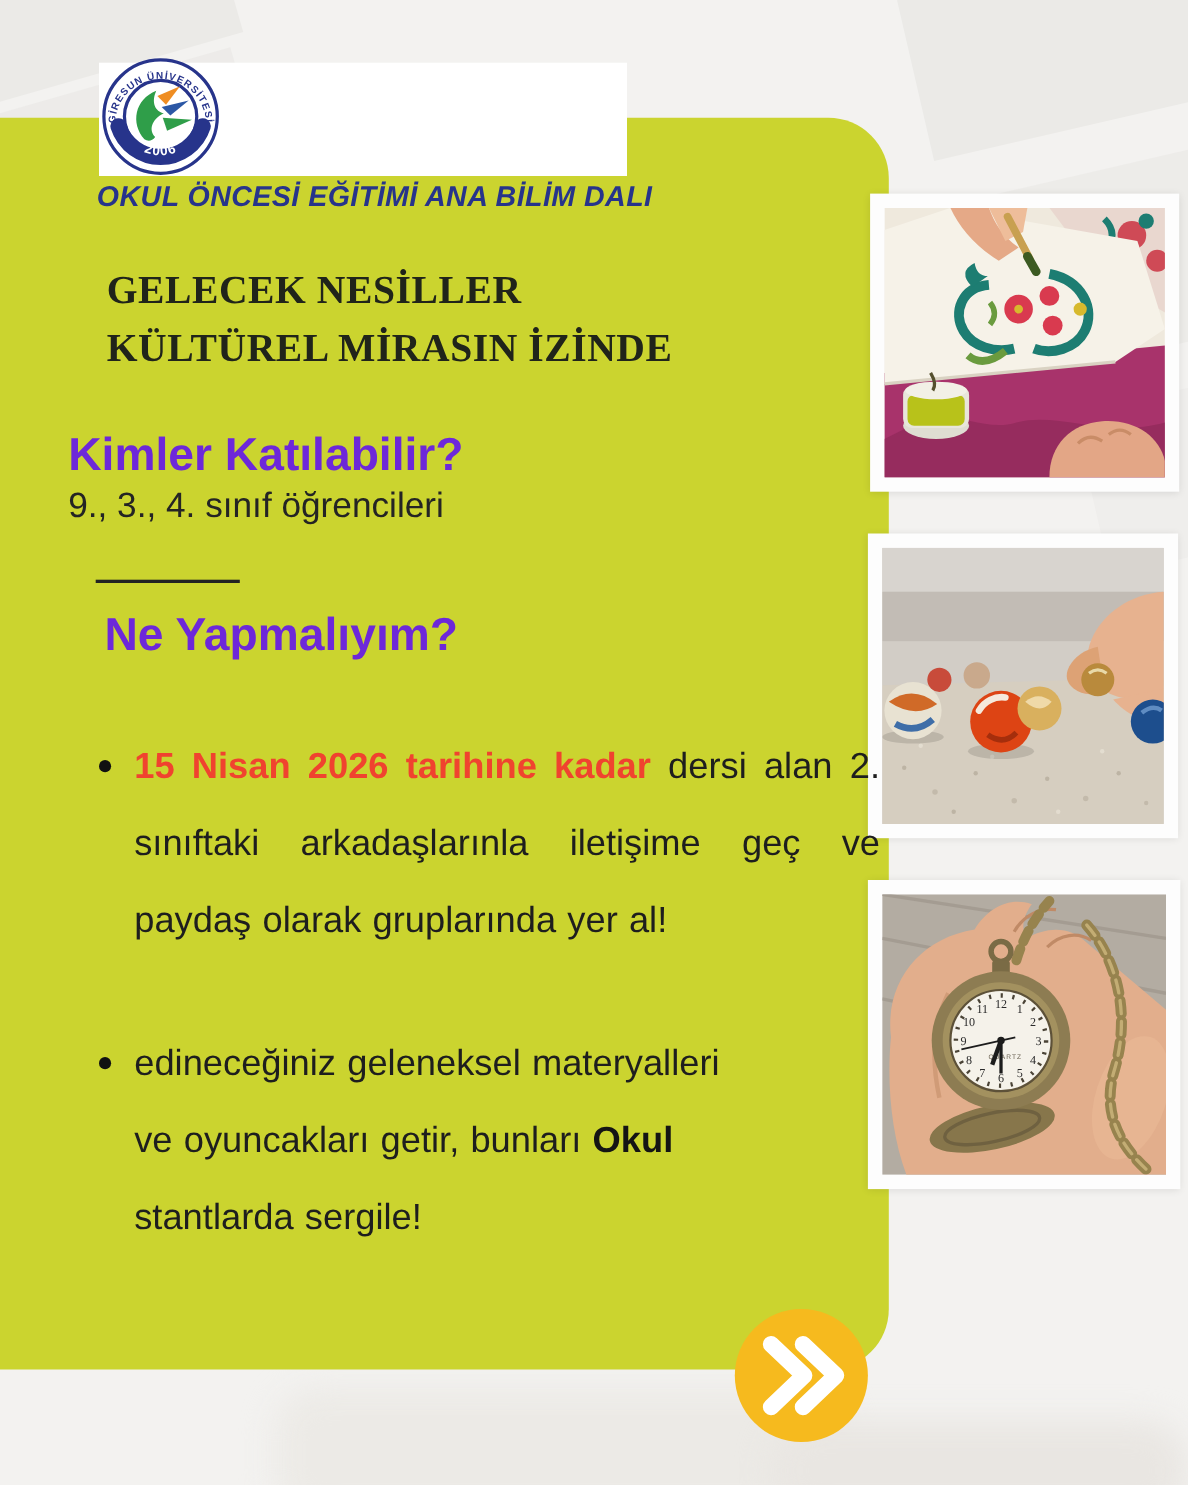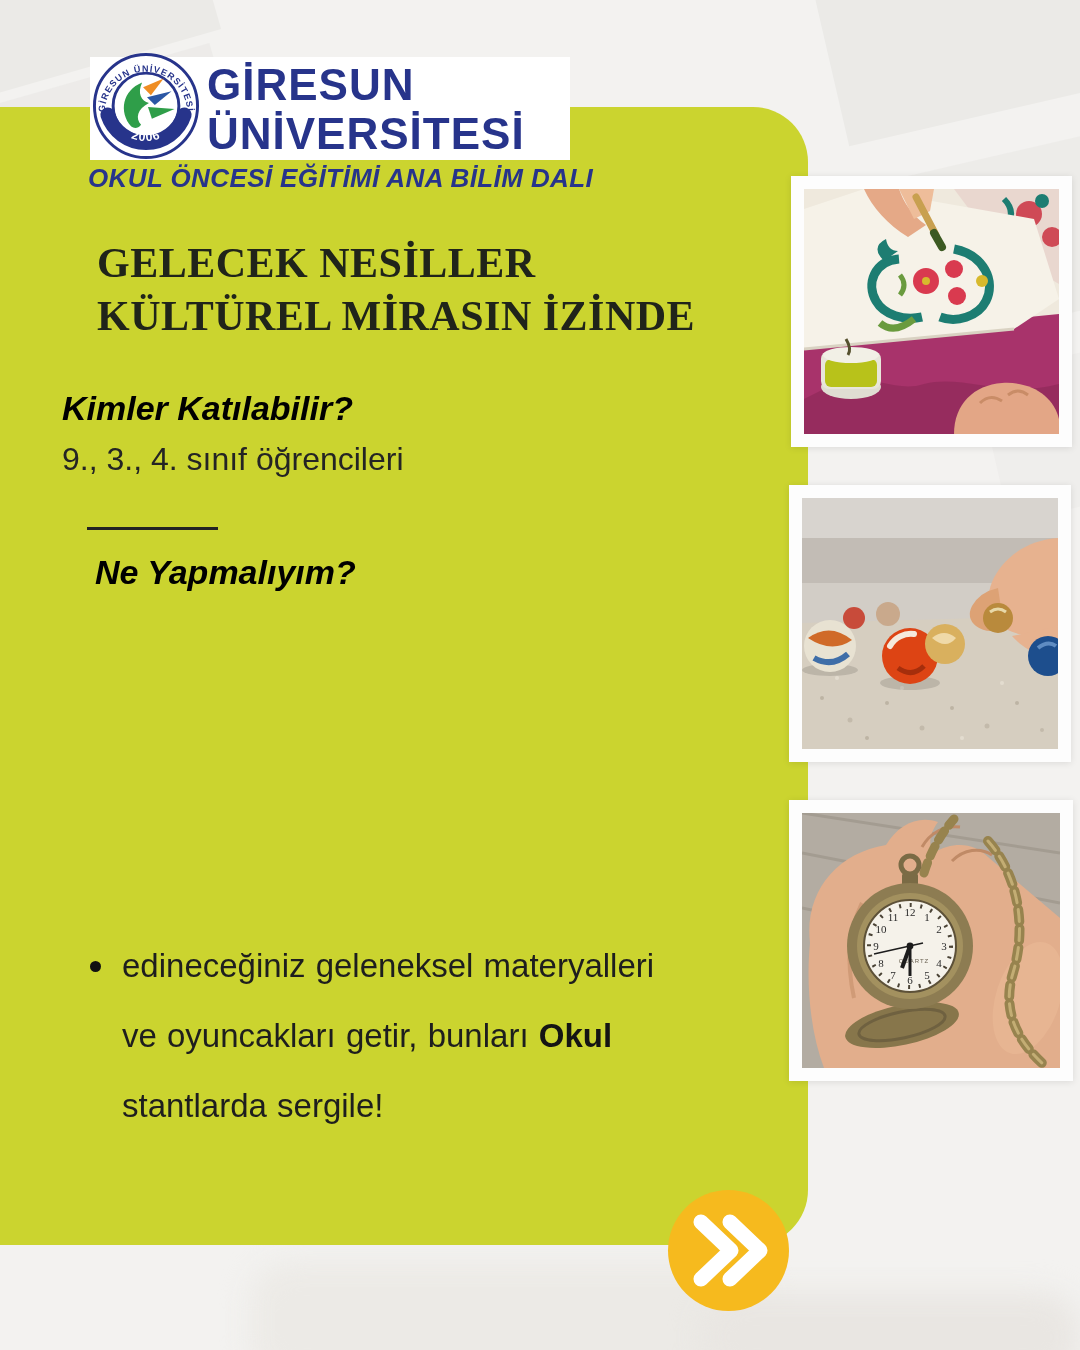--- a/index.html
+++ b/index.html
@@ -23,23 +23,23 @@
     font-weight:bold;font-size:44px;line-height:49px;letter-spacing:1px;
   }
   .dept{
     position:absolute;left:88px;top:163px;width:560px;z-index:3;color:#27348b;
     font-weight:bold;font-size:26px;letter-spacing:.4px;font-style:italic;
   }
   
   .title{
     position:absolute;left:97px;top:237px;z-index:3;color:#20241a;
     font-family:"Liberation Serif",serif;font-weight:bold;
-    font-size:42px;line-height:53px;letter-spacing:.5px;
-  }
-  .q-head{position:absolute;z-index:3;color:#000000;font-weight:bold;font-size:34px;font-style:italic;}
+    font-size:36px;line-height:53px;letter-spacing:.5px;
+  }
+  .q-head{position:absolute;z-index:3;color:#6d28d9;font-weight:bold;font-size:42px;}
   .who-head{left:62px;top:389px;}
   .who-answer{position:absolute;left:62px;top:441px;z-index:3;color:#242424;font-size:32px;}
   .divider{position:absolute;left:87px;top:527px;width:131px;height:3px;background:#232323;z-index:3;}
   .what-head{left:76px;top:553px;margin-left:19px;}
   .bullet{position:absolute;left:84px;width:716px;display:flex;z-index:3;}
   .bullet-1{top:661px;}
   .bullet-2{top:931px;}
   .bullet .dot{flex:0 0 auto;width:11px;height:11px;border-radius:50%;background:#111;margin:30px 0 0 6px;}
   .bullet .btxt{
     margin-left:21px;width:678px;font-size:33px;line-height:70px;color:#1e1e1e;
@@ -92,38 +92,38 @@
     </text>
     <path d="M 16,64 A 41 41 0 0 0 94,64" fill="none" stroke="#27348b" stroke-width="15" stroke-linecap="round"></path>
     <text font-family="Liberation Sans, sans-serif" font-size="12.5" font-weight="bold" fill="#ffffff" letter-spacing="1">
       <textPath href="#yearPath" startOffset="50%" text-anchor="middle">2006</textPath>
     </text>
     <path d="M 40,76 C 27,61 31,39 51,31 C 46,42 50,50 58,52 C 46,58 44,68 50,74 C 47,78 43,78 40,76 Z" fill="#2f9e49"></path>
     <path d="M 52,36 L 73,27 L 60,44 Z" fill="#ef8d23"></path>
     <path d="M 56,46 L 81,40 L 64,54 Z" fill="#2b57a5"></path>
     <path d="M 57,56 L 84,58 L 61,68 Z" fill="#2f9e49"></path>
   </svg>
-  <div class="uni-name">
-    <div>GİRESUN</div>
-    <div>ÜNİVERSİTESİ</div>
-  </div>
   <div class="dept">OKUL ÖNCESİ EĞİTİMİ ANA BİLİM DALI</div>
 
   <div class="title">
     <div>GELECEK NESİLLER</div>
     <div>KÜLTÜREL MİRASIN İZİNDE</div>
   </div>
 
   <div class="q-head who-head">Kimler Katılabilir?</div>
   <div class="who-answer">9., 3., 4. sınıf öğrencileri</div>
 
   <div class="divider"></div>
 
   <div class="q-head what-head">Ne Yapmalıyım?</div>
 
+  <div class="bullet bullet-1">
+    <span class="dot"></span>
+    <div class="btxt"><span class="hl">15 Nisan 2026 tarihine kadar</span><span> dersi alan 2. sınıftaki arkadaşlarınla iletişime geç ve paydaş olarak gruplarında yer al!</span></div>
+  </div>
 
   <div class="bullet bullet-2">
     <span class="dot"></span>
     <div class="btxt">
       <span class="bline"><span>edineceğiniz geleneksel materyalleri</span></span>
       <span class="bline"><span>ve oyuncakları getir, bunları </span><span class="b">Okul</span></span>
       <span class="bline"><span>stantlarda sergile!</span></span>
     </div>
   </div>
 

